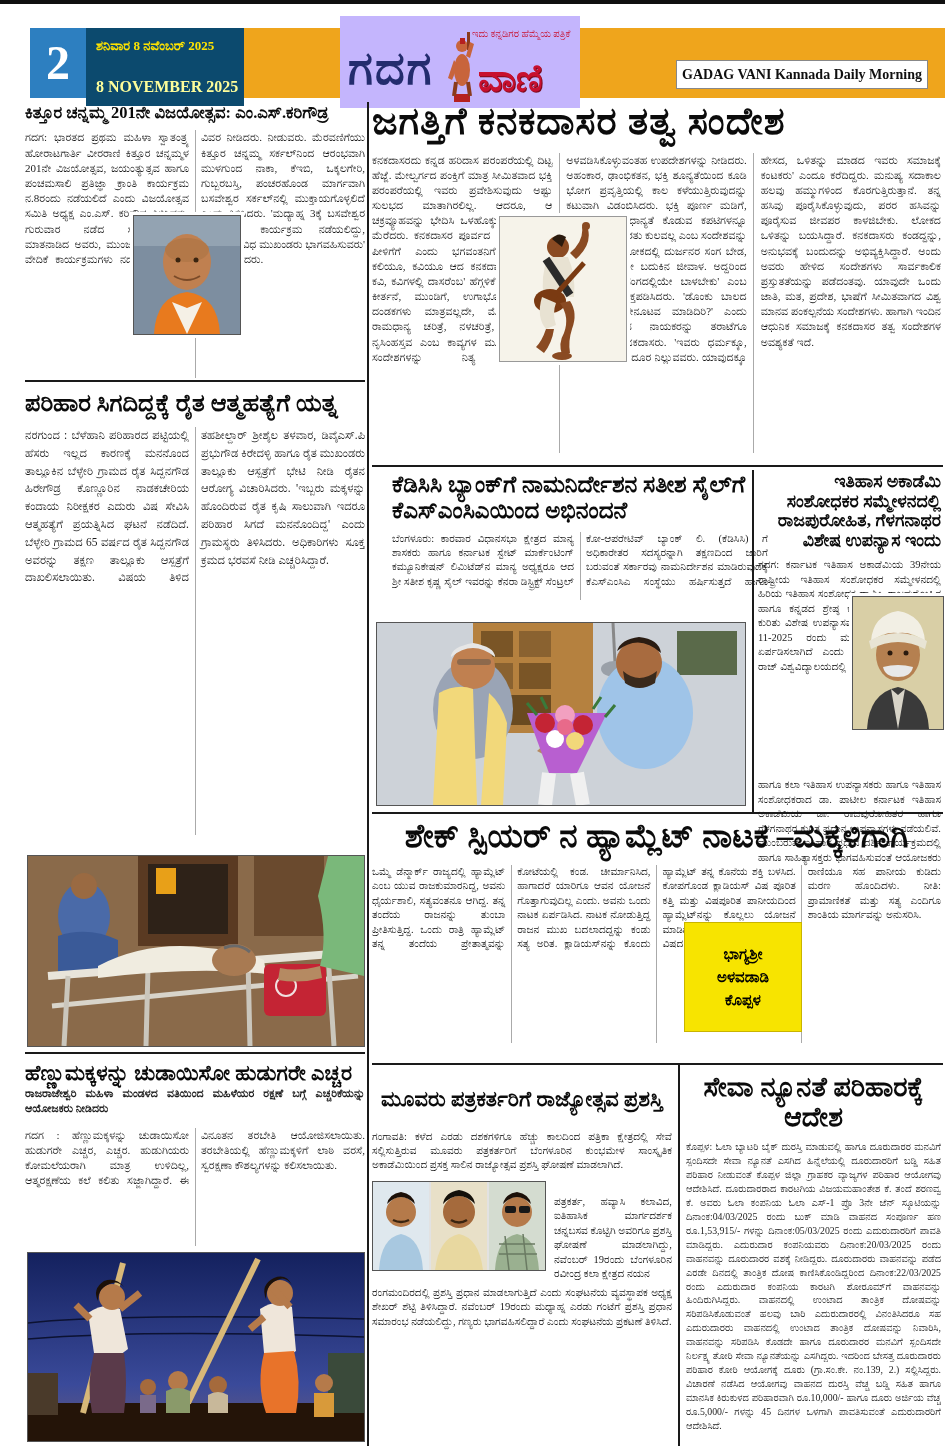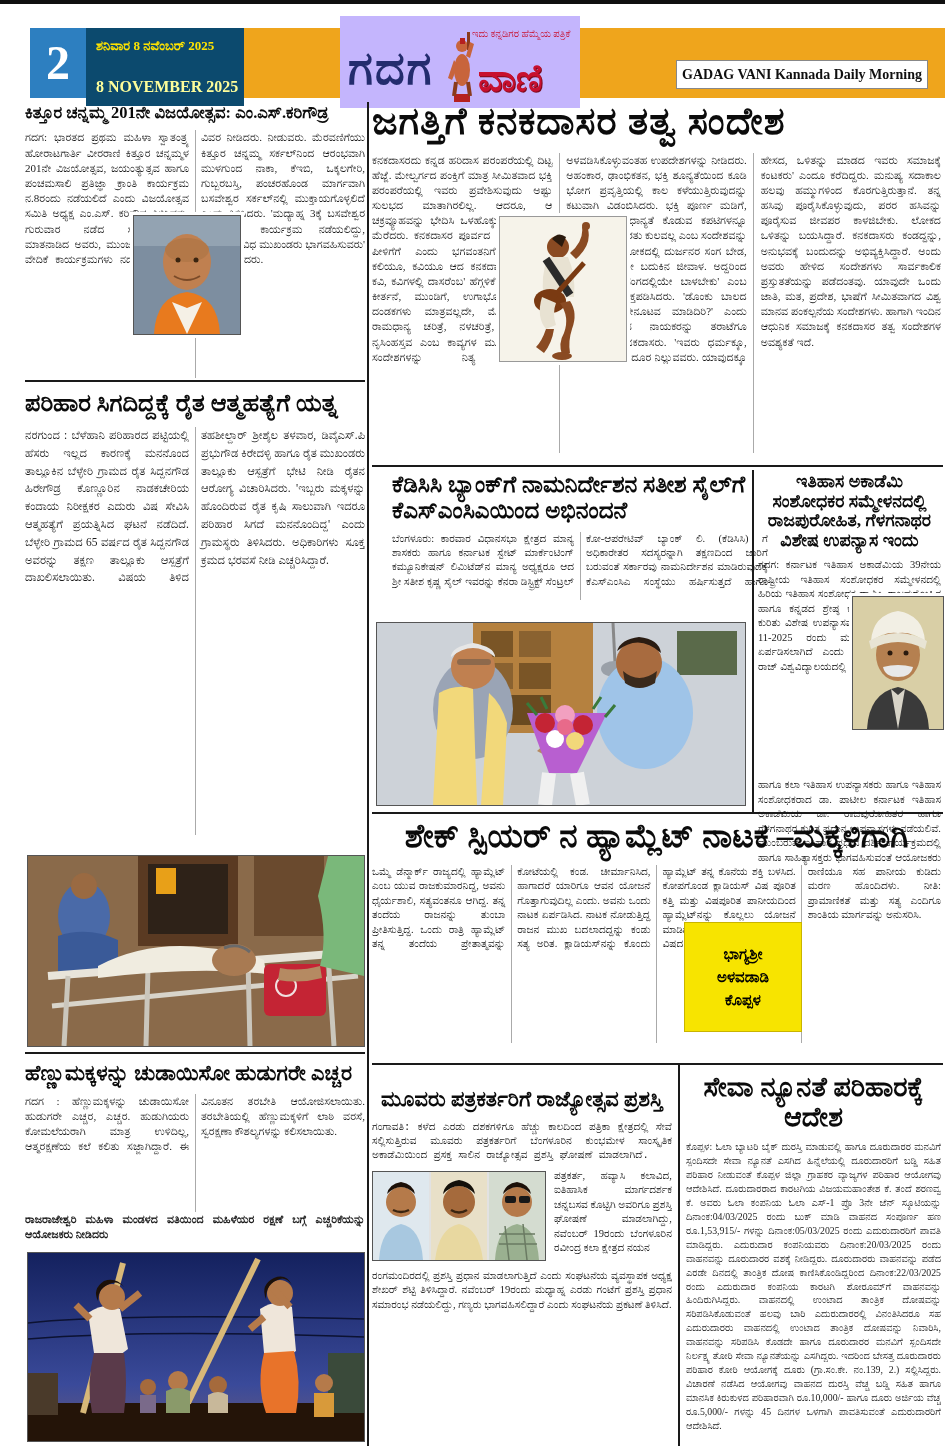--- a/index.html
+++ b/index.html
@@ -205,21 +205,21 @@
     <circle cx="206" cy="102" r="10" fill="#c42434"></circle>
       <circle cx="178" cy="116" r="9" fill="#ffffff"></circle>
     <circle cx="198" cy="118" r="9" fill="#f2d87a"></circle>
       <circle cx="188" cy="104" r="8" fill="#e86a8a"></circle>
     <path d="M160 92 L150 80 M228 94 L238 82 M170 86 L164 74 M216 86 L224 74" stroke="#3a7a3a" stroke-width="3"></path>
     <path d="M172 150 L168 182 M200 150 L206 182" stroke="#f0f0f0" stroke-width="14"></path>
   </svg>
 </div>
 
 <div class="abs" style="left:758px;top:472px;width:183px;">
-  <div class="hl" style="font-size:17.5px;text-align:center;">ಇತಿಹಾಸ ಅಕಾಡೆಮಿ ಸಂಶೋಧಕರ ಸಮ್ಮೇಳನದಲ್ಲಿ ರಾಜಪುರೋಹಿತ, ಗೆಳಗನಾಥರ ವಿಶೇಷ ಉಪನ್ಯಾಸ ಇಂದು</div>
+  <div class="hl" style="font-size:17.5px;text-align:right;">ಇತಿಹಾಸ ಅಕಾಡೆಮಿ ಸಂಶೋಧಕರ ಸಮ್ಮೇಳನದಲ್ಲಿ ರಾಜಪುರೋಹಿತ, ಗೆಳಗನಾಥರ ವಿಶೇಷ ಉಪನ್ಯಾಸ ಇಂದು</div>
   <div class="bt" style="margin-top:8px;height:220px;font-size:10.5px;">
     <span>ಗದಗ: ಕರ್ನಾಟಕ ಇತಿಹಾಸ ಅಕಾಡೆಮಿಯ 39ನೇಯ ರಾಷ್ಟ್ರೀಯ ಇತಿಹಾಸ ಸಂಶೋಧಕರ ಸಮ್ಮೇಳನದಲ್ಲಿ ಹಿರಿಯ ಇತಿಹಾಸ ಸಂಶೋಧಕ ಡಾ.ಶ್ರೀ. ರಾಜಪುರೋಹಿತ ಹಾಗೂ ಕನ್ನಡದ ಶ್ರೇಷ್ಠ ಕಾದಂಬರಿಕಾರ ಗೆಳಗನಾಥರ ಕುರಿತು ವಿಶೇಷ ಉಪನ್ಯಾಸವನ್ನು ಇಂದು</span>
     <span> </span>
     <span>ದಿನಾಂಕ: 08-11-2025 ರಂದು ಮಧ್ಯಾಹ್ನ 2-00 ಗಂಟೆಗೆ ಏರ್ಪಡಿಸಲಾಗಿದೆ ಎಂದು ಸಮ್ಮೇಳನದ ಸಂಘಟಕರು ರಾಜ್ ವಿಶ್ವವಿದ್ಯಾಲಯದಲ್ಲಿ ವಿನಂತಿಸಿದರು. ಸಮಿತಿ</span>
   </div>
   <div class="bt" style="height:88px;font-size:10.5px;">
     <span>ಹಾಗೂ ಕಲಾ ಇತಿಹಾಸ ಉಪನ್ಯಾಸಕರು ಹಾಗೂ ಇತಿಹಾಸ ಸಂಶೋಧಕರಾದ ಡಾ. ಪಾಟೀಲ ಕರ್ನಾಟಕ ಇತಿಹಾಸ ಅಕಾಡೆಮಿಯ ಡಾ. ರಾಜಪುರೋಹಿತರ ಹಾಗೂ ಗೆಳಗನಾಥರ ಕುರಿತ ಪ್ರಧಾನ ಉಪನ್ಯಾಸಗಳು ನಡೆಯಲಿವೆ. ಮುಂಬರುವ ಇತಿಹಾಸ ಪ್ರಧಾನ ದರ್ಶಿ ಕಾರ್ಯಕ್ರಮದಲ್ಲಿ ಹಾಗೂ ಸಾಹಿತ್ಯಾಸಕ್ತರು ಭಾಗವಹಿಸುವಂತೆ ಆಯೋಜಕರು ಸ್ವಾಗತ ಕೋರಿದ್ದಾರೆ.</span>
   </div>
 </div>
 <div class="photo inset" style="left:852px;top:596px;width:90px;height:132px;">
@@ -249,26 +249,26 @@
   </div>
 </div>
 <div class="byline-box">
   <div>ಭಾಗ್ಯಶ್ರೀ</div>
   <div>ಅಳವಡಾಡಿ</div>
   <div>ಕೊಪ್ಪಳ</div>
 </div>
 
 <div class="abs" style="left:25px;top:1062px;width:340px;">
   <div class="hl" style="font-size:21px;">ಹೆಣ್ಣುಮಕ್ಕಳನ್ನು ಚುಡಾಯಿಸೋ ಹುಡುಗರೇ ಎಚ್ಚರ</div>
+  <div class="bt" style="height:34px;font-size:11px;font-weight:bold;">ರಾಜರಾಜೇಶ್ವರಿ ಮಹಿಳಾ ಮಂಡಳದ ವತಿಯಿಂದ ಮಹಿಳೆಯರ ರಕ್ಷಣೆ ಬಗ್ಗೆ ಎಚ್ಚರಿಕೆಯನ್ನು ಆಯೋಜಕರು ನೀಡಿದರು</div>
   <div class="bt cols2" style="margin-top:8px;height:118px;font-size:11px;">
     <span>ಗದಗ : ಹೆಣ್ಣುಮಕ್ಕಳನ್ನು ಚುಡಾಯಿಸೋ ಹುಡುಗರೇ ಎಚ್ಚರ, ಎಚ್ಚರ. ಹುಡುಗಿಯರು ಕೋಮಲೆಯರಾಗಿ ಮಾತ್ರ ಉಳಿದಿಲ್ಲ, ಆತ್ಮರಕ್ಷಣೆಯ ಕಲೆ ಕಲಿತು ಸಜ್ಜಾಗಿದ್ದಾರೆ.</span>
     <span> </span>
     <span>ಈ ವಿನೂತನ ತರಬೇತಿ ಆಯೋಜಿಸಲಾಯಿತು. ತರಬೇತಿಯಲ್ಲಿ ಹೆಣ್ಣುಮಕ್ಕಳಿಗೆ ಲಾಠಿ ವರಸೆ, ಸ್ವರಕ್ಷಣಾ ಕೌಶಲ್ಯಗಳನ್ನು ಕಲಿಸಲಾಯಿತು.</span>
   </div>
-  <div class="bt" style="height:34px;font-size:11px;font-weight:bold;">ರಾಜರಾಜೇಶ್ವರಿ ಮಹಿಳಾ ಮಂಡಳದ ವತಿಯಿಂದ ಮಹಿಳೆಯರ ರಕ್ಷಣೆ ಬಗ್ಗೆ ಎಚ್ಚರಿಕೆಯನ್ನು ಆಯೋಜಕರು ನೀಡಿದರು</div>
 </div>
 <div class="photo" style="left:27px;top:1252px;width:336px;height:188px;">
   <svg width="336" height="188" viewBox="0 0 336 188">
     <defs>
       <linearGradient id="nightsky" x1="0" y1="0" x2="0" y2="1">
         <stop offset="0" stop-color="#14215e"></stop>
           <stop offset="0.7" stop-color="#3a4a9a"></stop>
           <stop offset="1" stop-color="#6a5a7a"></stop>
       </linearGradient>
     </defs>
@@ -296,21 +296,21 @@
       <path d="M180 142 Q190 136 200 142 L200 160 L180 160 Z" fill="#c8b89a"></path>
     <circle cx="120" cy="134" r="8" fill="#a56a3c"></circle>
       <path d="M112 142 L128 142 L128 160 L112 160 Z" fill="#7a6a8a"></path>
     <circle cx="296" cy="130" r="9" fill="#b57a4a"></circle>
       <path d="M286 140 L306 140 L306 164 L286 164 Z" fill="#d89a3a"></path>
   </svg>
 </div>
 
 <div class="abs" style="left:372px;top:1088px;width:300px;">
   <div class="hl" style="font-size:21px;text-align:center;">ಮೂವರು ಪತ್ರಕರ್ತರಿಗೆ ರಾಜ್ಯೋತ್ಸವ ಪ್ರಶಸ್ತಿ</div>
-  <div class="bt" style="margin-top:8px;font-size:10.5px;font-family:Liberation Mono, monospace;">ಗಂಗಾವತಿ: ಕಳೆದ ಎರಡು ದಶಕಗಳಿಗೂ ಹೆಚ್ಚು ಕಾಲದಿಂದ ಪತ್ರಿಕಾ ಕ್ಷೇತ್ರದಲ್ಲಿ ಸೇವೆ ಸಲ್ಲಿಸುತ್ತಿರುವ ಮೂವರು ಪತ್ರಕರ್ತರಿಗೆ ಬೆಂಗಳೂರಿನ ಕುಂಭಮೇಳ ಸಾಂಸ್ಕೃತಿಕ ಅಕಾಡೆಮಿಯಿಂದ ಪ್ರಸಕ್ತ ಸಾಲಿನ ರಾಜ್ಯೋತ್ಸವ ಪ್ರಶಸ್ತಿ ಘೋಷಣೆ ಮಾಡಲಾಗಿದೆ.</div>
+  <div class="bt" style="margin-top:18px;font-size:10.5px;">ಗಂಗಾವತಿ: ಕಳೆದ ಎರಡು ದಶಕಗಳಿಗೂ ಹೆಚ್ಚು ಕಾಲದಿಂದ ಪತ್ರಿಕಾ ಕ್ಷೇತ್ರದಲ್ಲಿ ಸೇವೆ ಸಲ್ಲಿಸುತ್ತಿರುವ ಮೂವರು ಪತ್ರಕರ್ತರಿಗೆ ಬೆಂಗಳೂರಿನ ಕುಂಭಮೇಳ ಸಾಂಸ್ಕೃತಿಕ ಅಕಾಡೆಮಿಯಿಂದ ಪ್ರಸಕ್ತ ಸಾಲಿನ ರಾಜ್ಯೋತ್ಸವ ಪ್ರಶಸ್ತಿ ಘೋಷಣೆ ಮಾಡಲಾಗಿದೆ.</div>
   <div style="margin-top:6px;overflow:hidden;">
     <div class="photo" style="position:relative;float:left;width:172px;height:88px;margin:2px 8px 4px 0;">
       <svg width="172" height="88" viewBox="0 0 172 88">
         <rect width="172" height="88" fill="#e2e2e2"></rect>
         <rect x="0" y="0" width="56" height="88" fill="#dfe8ee"></rect>
         <circle cx="28" cy="30" r="15" fill="#b57a4a"></circle>
         <path d="M14 22 Q28 8 42 22 Q40 12 28 10 Q16 12 14 22" fill="#1c1008"></path>
         <path d="M20 38 Q28 42 36 38" stroke="#3a2410" stroke-width="2.5" fill="none"></path>
         <path d="M6 88 Q8 56 28 52 Q48 56 50 88 Z" fill="#a8c8e0"></path>
         <rect x="58" y="0" width="56" height="88" fill="#e8e0c8"></rect>
@@ -320,21 +320,21 @@
         <path d="M62 88 Q66 56 86 52 Q106 56 110 88 Z" fill="#e8d8a0"></path>
         <rect x="116" y="0" width="56" height="88" fill="#d4dcd0"></rect>
         <circle cx="144" cy="30" r="15" fill="#b57a4a"></circle>
         <path d="M130 22 Q144 8 158 22 Q156 12 144 10 Q132 12 130 22" fill="#1c1008"></path>
         <rect x="132" y="24" width="11" height="7" rx="2" fill="#181818"></rect>
           <rect x="146" y="24" width="11" height="7" rx="2" fill="#181818"></rect>
         <path d="M122 88 Q124 56 144 52 Q164 56 166 88 Z" fill="#9ab090"></path>
         <path d="M126 62 L162 62 M126 72 L164 72 M132 54 L136 88 M150 52 L154 88" stroke="#6a7a62" stroke-width="1.5"></path>
       </svg>
     </div>
-    <div class="bt" style="font-size:10.5px;">ಪತ್ರಕರ್ತ, ಹವ್ಯಾಸಿ ಕಲಾವಿದ, ಐತಿಹಾಸಿಕ ಮಾರ್ಗದರ್ಶಕ ಚನ್ನಬಸವ ಕೊಟ್ಟಿಗಿ ಅವರಿಗೂ ಪ್ರಶಸ್ತಿ ಘೋಷಣೆ ಮಾಡಲಾಗಿದ್ದು, ನವೆಂಬರ್ 19ರಂದು ಬೆಂಗಳೂರಿನ ರವೀಂದ್ರ ಕಲಾ ಕ್ಷೇತ್ರದ ನಯನ</div>
+    <div class="bt" style="font-size:10.5px;margin-top:16px;">ಪತ್ರಕರ್ತ, ಹವ್ಯಾಸಿ ಕಲಾವಿದ, ಐತಿಹಾಸಿಕ ಮಾರ್ಗದರ್ಶಕ ಚನ್ನಬಸವ ಕೊಟ್ಟಿಗಿ ಅವರಿಗೂ ಪ್ರಶಸ್ತಿ ಘೋಷಣೆ ಮಾಡಲಾಗಿದ್ದು, ನವೆಂಬರ್ 19ರಂದು ಬೆಂಗಳೂರಿನ ರವೀಂದ್ರ ಕಲಾ ಕ್ಷೇತ್ರದ ನಯನ</div>
   </div>
   <div class="bt" style="margin-top:4px;height:118px;font-size:10.5px;">ರಂಗಮಂದಿರದಲ್ಲಿ ಪ್ರಶಸ್ತಿ ಪ್ರಧಾನ ಮಾಡಲಾಗುತ್ತಿದೆ ಎಂದು ಸಂಘಟನೆಯ ವ್ಯವಸ್ಥಾಪಕ ಅಧ್ಯಕ್ಷ ಶೇಖರ್ ಶೆಟ್ಟಿ ತಿಳಿಸಿದ್ದಾರೆ. ನವೆಂಬರ್ 19ರಂದು ಮಧ್ಯಾಹ್ನ ಎರಡು ಗಂಟೆಗೆ ಪ್ರಶಸ್ತಿ ಪ್ರಧಾನ ಸಮಾರಂಭ ನಡೆಯಲಿದ್ದು, ಗಣ್ಯರು ಭಾಗವಹಿಸಲಿದ್ದಾರೆ ಎಂದು ಸಂಘಟನೆಯ ಪ್ರಕಟಣೆ ತಿಳಿಸಿದೆ.</div>
 </div>
 
 <div class="abs" style="left:686px;top:1072px;width:255px;">
   <div class="hl" style="font-size:27px;text-align:center;">ಸೇವಾ ನ್ಯೂನತೆ ಪರಿಹಾರಕ್ಕೆ ಆದೇಶ</div>
   <div class="bt" style="margin-top:8px;height:330px;font-size:9.8px;line-height:1.42;">ಕೊಪ್ಪಳ: ಓಲಾ ಬ್ಯಾಟರಿ ಬೈಕ್ ದುರಸ್ತಿ ಮಾಡುವಲ್ಲಿ ಹಾಗೂ ದೂರುದಾರರ ಮನವಿಗೆ ಸ್ಪಂದಿಸದೇ ಸೇವಾ ನ್ಯೂನತೆ ಎಸಗಿದ ಹಿನ್ನೆಲೆಯಲ್ಲಿ ದೂರುದಾರರಿಗೆ ಬಡ್ಡಿ ಸಹಿತ ಪರಿಹಾರ ನೀಡುವಂತೆ ಕೊಪ್ಪಳ ಜಿಲ್ಲಾ ಗ್ರಾಹಕರ ವ್ಯಾಜ್ಯಗಳ ಪರಿಹಾರ ಆಯೋಗವು ಆದೇಶಿಸಿದೆ. ದೂರುದಾರರಾದ ಕಾರಟಗಿಯ ವಿಜಯಮಹಾಂತೇಶ ಕೆ. ತಂದೆ ಶರಣವ್ವ ಕೆ. ಅವರು ಓಲಾ ಕಂಪನಿಯ ಓಲಾ ಎಸ್-1 ಪ್ರೊ 3ನೇ ಜೆನ್ ಸ್ಕೂಟಿಯನ್ನು ದಿನಾಂಕ:04/03/2025 ರಂದು ಬುಕ್ ಮಾಡಿ ವಾಹನದ ಸಂಪೂರ್ಣ ಹಣ ರೂ.1,53,915/- ಗಳನ್ನು ದಿನಾಂಕ:05/03/2025 ರಂದು ಎದುರುದಾರರಿಗೆ ಪಾವತಿ ಮಾಡಿದ್ದರು. ಎದುರುದಾರ ಕಂಪನಿಯವರು ದಿನಾಂಕ:20/03/2025 ರಂದು ವಾಹನವನ್ನು ದೂರುದಾರರ ವಶಕ್ಕೆ ನೀಡಿದ್ದರು. ದೂರುದಾರರು ವಾಹನವನ್ನು ಪಡೆದ ಎರಡೇ ದಿನದಲ್ಲಿ ತಾಂತ್ರಿಕ ದೋಷ ಕಾಣಿಸಿಕೊಂಡಿದ್ದರಿಂದ ದಿನಾಂಕ:22/03/2025 ರಂದು ಎದುರುದಾರ ಕಂಪನಿಯ ಕಾರಟಗಿ ಶೋರೂಮ್‌ಗೆ ವಾಹನವನ್ನು ಹಿಂದಿರುಗಿಸಿದ್ದರು. ವಾಹನದಲ್ಲಿ ಉಂಟಾದ ತಾಂತ್ರಿಕ ದೋಷವನ್ನು ಸರಿಪಡಿಸಿಕೊಡುವಂತೆ ಹಲವು ಬಾರಿ ಎದುರುದಾರರಲ್ಲಿ ವಿನಂತಿಸಿದರೂ ಸಹ ಎದುರುದಾರರು ವಾಹನದಲ್ಲಿ ಉಂಟಾದ ತಾಂತ್ರಿಕ ದೋಷವನ್ನು ನಿವಾರಿಸಿ, ವಾಹನವನ್ನು ಸರಿಪಡಿಸಿ ಕೊಡದೇ ಹಾಗೂ ದೂರುದಾರರ ಮನವಿಗೆ ಸ್ಪಂದಿಸದೇ ನಿರ್ಲಕ್ಷ್ಯ ತೋರಿ ಸೇವಾ ನ್ಯೂನತೆಯನ್ನು ಎಸಗಿದ್ದರು. ಇದರಿಂದ ಬೇಸತ್ತ ದೂರುದಾರರು ಪರಿಹಾರ ಕೋರಿ ಆಯೋಗಕ್ಕೆ ದೂರು (ಗ್ರಾ.ಸಂ.ಕೇ. ನಂ.139, 2.) ಸಲ್ಲಿಸಿದ್ದರು. ವಿಚಾರಣೆ ನಡೆಸಿದ ಆಯೋಗವು ವಾಹನದ ದುರಸ್ತಿ ವೆಚ್ಚ ಬಡ್ಡಿ ಸಹಿತ ಹಾಗೂ ಮಾನಸಿಕ ಕಿರುಕುಳದ ಪರಿಹಾರವಾಗಿ ರೂ.10,000/- ಹಾಗೂ ದೂರು ಅರ್ಜಿಯ ವೆಚ್ಚ ರೂ.5,000/- ಗಳನ್ನು 45 ದಿನಗಳ ಒಳಗಾಗಿ ಪಾವತಿಸುವಂತೆ ಎದುರುದಾರರಿಗೆ ಆದೇಶಿಸಿದೆ.</div>
 </div>
 
 </body></html>

